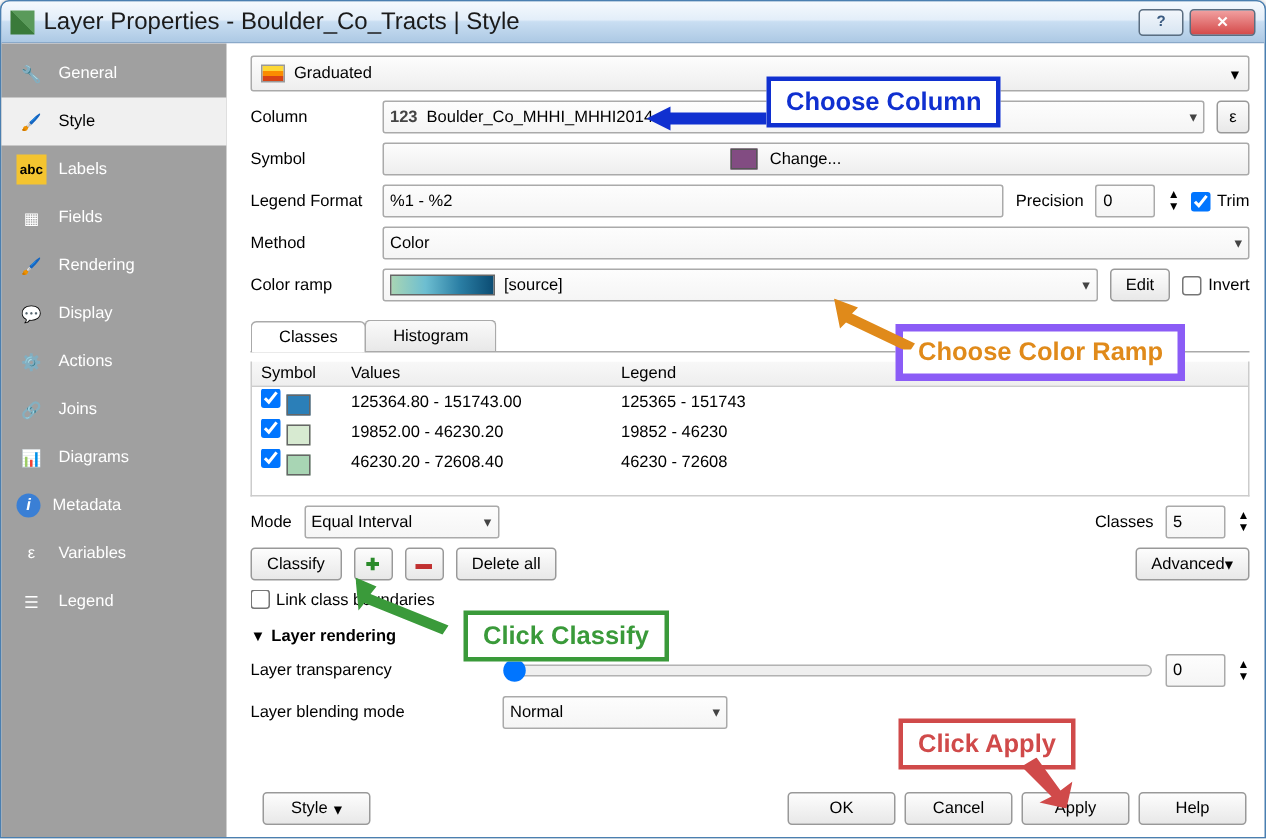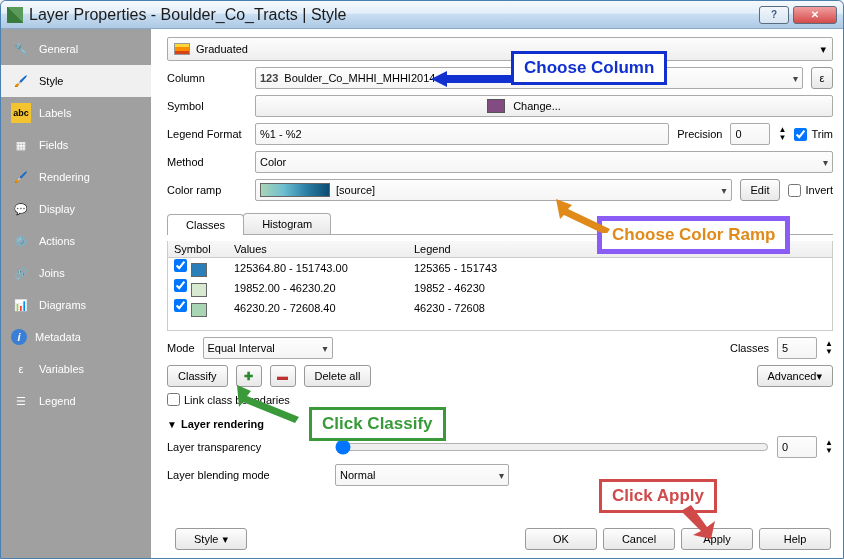--- a/index.html
+++ b/index.html
@@ -248,21 +248,21 @@
 
       <div class="row">
         <div style="width:160px">Layer transparency</div>
         <input type="range" min="0" max="100" value="0" class="slider" style="">
         <input type="text" class="spin" value="0" style="">
         <span style="font-size:8px;line-height:8px;display:flex;flex-direction:column">▲<br>▼</span>
       </div>
 
       <div class="row">
         <div style="width:160px">Layer blending mode</div>
-        <div class="combo" style="width:174px">
+        <div class="combo" style="width:150px">
           <span>Normal</span>
           <span class="arrow">▾</span>
         </div>
       </div>
     </div>
   </div>
 
   <div class="bottom-buttons">
     <button class="btn style-menu-btn">
       <span>Style</span>

